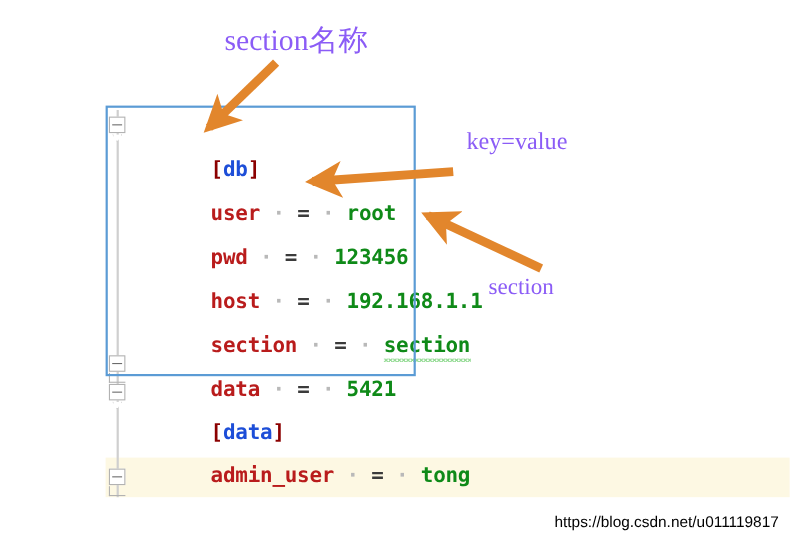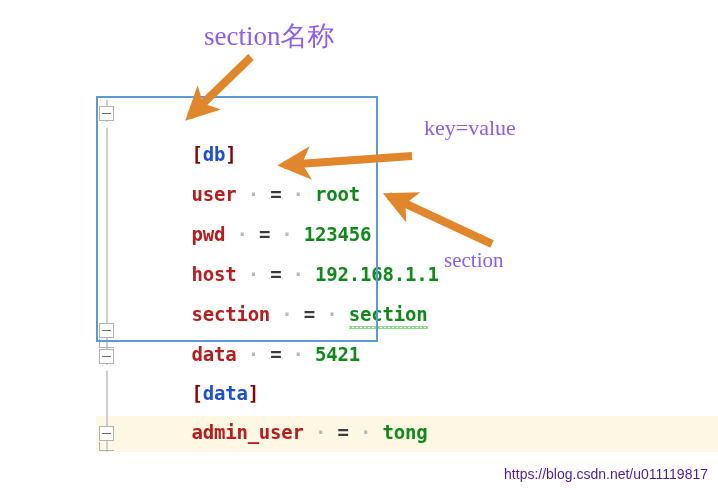--- a/index.html
+++ b/index.html
@@ -172,21 +172,21 @@
     pointer-events: none;
   }
 
   
   #watermark {
     position: absolute;
     right: 10px;
     bottom: 8px;
     font-family: "Liberation Sans", sans-serif;
     font-size: 14px;
-    color: #4c1d95;
+    color: #000000;
     white-space: nowrap;
   }
 </style>
 </head>
 <body>
 
 <div id="stage">
 
   <div id="editor">
 

